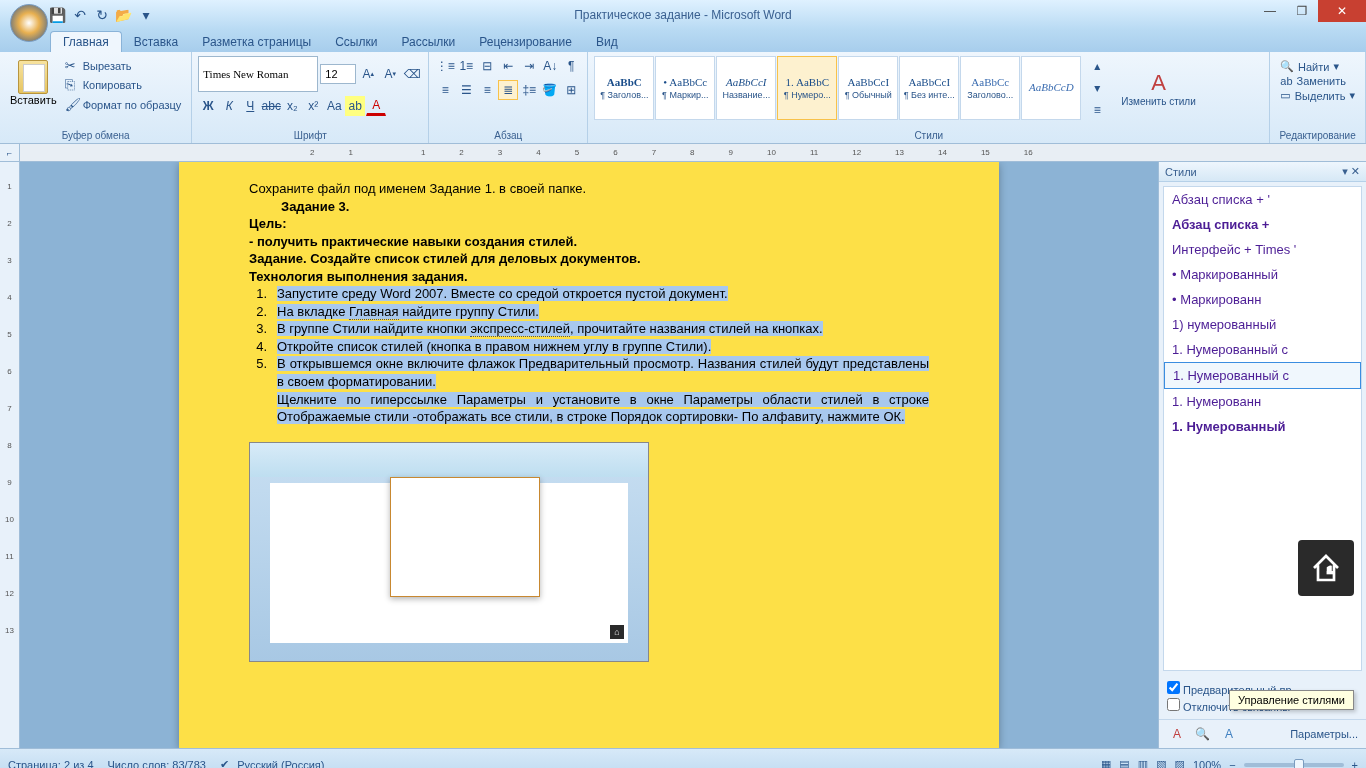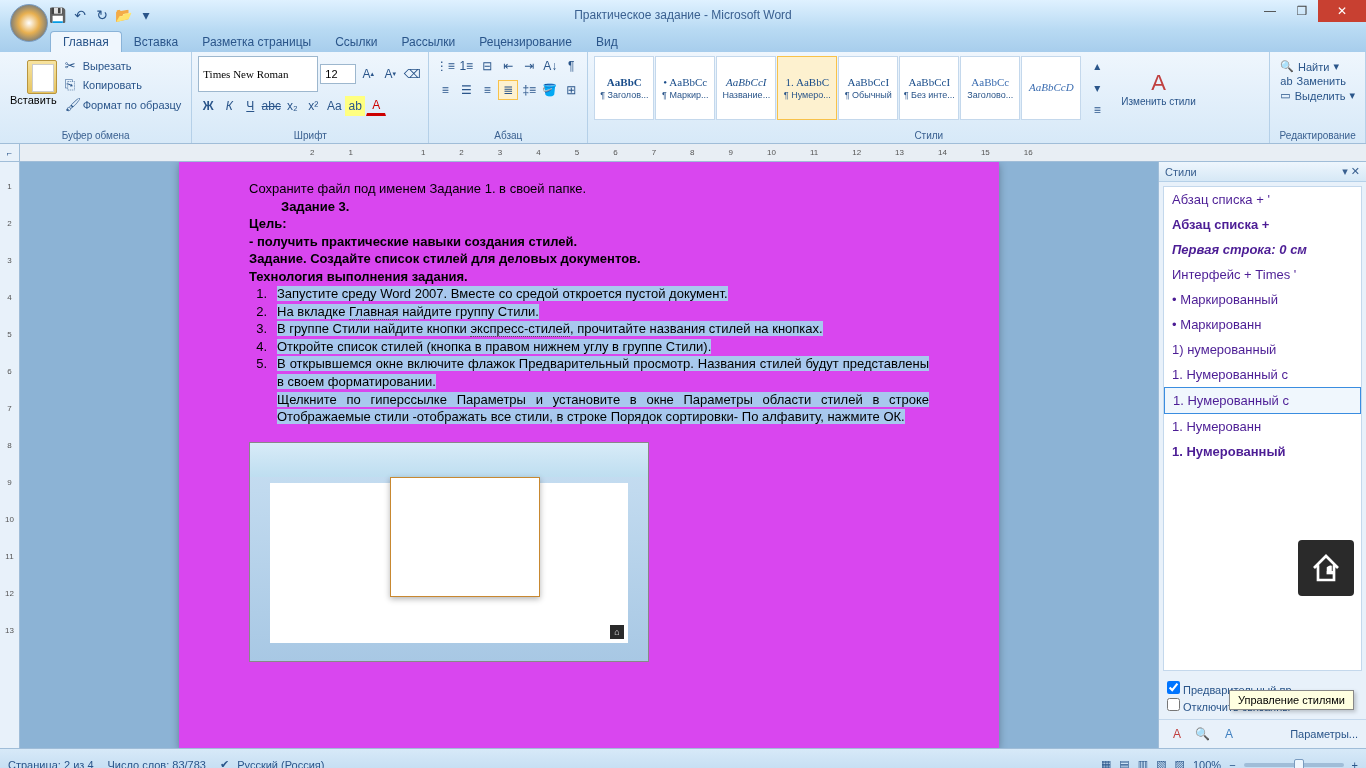--- a/index.html
+++ b/index.html
@@ -12,21 +12,21 @@
 .win-controls { position: absolute; right: 0; top: 0; display: flex; }
 .win-controls div { width: 32px; height: 22px; display: flex; align-items: center; justify-content: center; font-size: 12px; }
 .win-close { background: #c84031; color: #fff; width: 48px !important; }
 .win-min, .win-max { color: #444; }
 .tabs { height: 22px; display: flex; align-items: flex-end; padding-left: 50px; background: linear-gradient(#b8daf3, #a7cdec); }
 .tab { padding: 3px 12px; color: #2a558a; font-size: 12px; cursor: pointer; }
 .tab.active { background: #eff6fd; border-radius: 4px 4px 0 0; border: 1px solid #8ab3d8; border-bottom: none; }
 .ribbon { height: 92px; background: linear-gradient(#eff6fd, #d7e9f8); border-bottom: 1px solid #a0bdd8; display: flex; }
 .ribbon-group { border-right: 1px solid #b5d0e8; padding: 4px 6px 2px 6px; display: flex; flex-direction: column; position: relative; }
 .group-label { text-align: center; color: #3a6090; font-size: 10px; margin-top: auto; padding-top: 2px; }
-.paste-btn { display: flex; flex-direction: column; align-items: flex-end; padding: 4px; }
+.paste-btn { display: flex; flex-direction: column; align-items: center; padding: 4px; }
 .paste-icon { width: 30px; height: 34px; background: linear-gradient(#f7e3a0, #e6c460); border: 1px solid #b8953f; border-radius: 2px; position: relative; }
 .paste-icon::after { content: ""; position: absolute; top: 3px; left: 4px; width: 20px; height: 26px; background: #fff; border: 1px solid #ccc; }
 .clip-row { display: flex; align-items: center; gap: 4px; padding: 2px 4px; color: #2a558a; font-size: 11px; }
 .clip-row span:first-child { width: 14px; font-size: 13px; }
 .font-top { display: flex; gap: 2px; margin-bottom: 4px; align-items: center; }
 .font-name { width: 120px; height: 36px; background: #fff; border: 1px solid #9db7ce; padding: 0 4px; font-size: 11px; display: flex; align-items: center; font-family: "Times New Roman"; }
 .font-size { width: 36px; height: 20px; background: #fff; border: 1px solid #9db7ce; padding: 0 4px; font-size: 11px; display: flex; align-items: center; }
 .ribbon-btn { width: 20px; height: 20px; border: 1px solid transparent; display: inline-flex; align-items: center; justify-content: center; font-size: 12px; color: #2a558a; }
 .font-bottom { display: flex; gap: 1px; }
 .para-top, .para-bottom { display: flex; gap: 1px; margin-bottom: 4px; }
@@ -37,21 +37,21 @@
 .style-name { color: #2a558a; white-space: nowrap; overflow: hidden; width: 100%; text-align: center; }
 .change-styles { display: flex; flex-direction: column; align-items: center; justify-content: center; padding: 4px 8px; color: #2a558a; font-size: 10px; }
 .edit-group { display: flex; flex-direction: column; gap: 2px; padding: 4px; }
 .edit-row { display: flex; align-items: center; gap: 4px; color: #2a558a; font-size: 11px; }
 .ruler-bar { height: 18px; background: #e8f1fa; border-bottom: 1px solid #a0bdd8; display: flex; }
 .ruler-corner { width: 20px; border-right: 1px solid #a0bdd8; display: flex; align-items: center; justify-content: center; color: #2a558a; font-size: 9px; }
 .ruler-h { flex: 1; background: #e8eef4; position: relative; font-size: 8px; color: #555; padding-left: 290px; display: flex; align-items: center; gap: 34px; }
 .workspace { display: flex; height: 586px; }
 .ruler-v { width: 20px; background: #e8f1fa; border-right: 1px solid #a0bdd8; display: flex; flex-direction: column; align-items: center; font-size: 8px; color: #555; gap: 28px; padding-top: 20px; }
 .doc-area { flex: 1; background: #8cb3d5; display: flex; justify-content: center; overflow: hidden; position: relative; }
-.page { width: 820px; background: #d946ef; box-shadow: 0 2px 8px rgba(0,0,0,0.3); margin-top: 0; padding: 18px 70px 20px 70px; font-family: "Times New Roman"; font-size: 13px; line-height: 1.35; }
+.page { width: 820px; background: #fde047; box-shadow: 0 2px 8px rgba(0,0,0,0.3); margin-top: 0; padding: 18px 70px 20px 70px; font-family: "Times New Roman"; font-size: 13px; line-height: 1.35; }
 .page p { margin: 0; }
 .hl { background: #a8c8ee; }
 .doc-bold { font-weight: bold; }
 .ol-item { display: flex; }
 .ol-num { width: 28px; text-align: right; padding-right: 10px; }
 .ol-txt { flex: 1; text-align: justify; }
 .embedded { margin-top: 16px; width: 400px; height: 220px; background: linear-gradient(#c8dff2, #a8c8e4); border: 1px solid #888; padding: 40px 20px 10px 20px; position: relative; }
 .embedded::before { content: ""; position: absolute; top: 0; left: 0; right: 0; height: 34px; background: linear-gradient(#d8ebf8, #bedef0); }
 .embedded-inner { background: #fff; height: 160px; padding: 6px; font-size: 5px; color: #333; position: relative; }
 .embedded-dialog { position: absolute; top: -6px; left: 120px; width: 150px; height: 120px; background: #fff; border: 1px solid #c88830; box-shadow: 0 2px 6px rgba(0,0,0,0.3); }
@@ -318,21 +318,20 @@
   </div>
 
   <div class="styles-pane">
     <div class="pane-header">
       <span>Стили</span>
       <span>▾ ✕</span>
     </div>
     <div class="pane-list">
       <div class="pane-item">Абзац списка + '</div>
       <div class="pane-item bold">Абзац списка +</div>
-      <div class="pane-item italic bold">Первая строка:  0 см</div>
       <div class="pane-item">Интерфейс + Times '</div>
       <div class="pane-item">• Маркированный</div>
       <div class="pane-item">• Маркированн</div>
       <div class="pane-item">1) нумерованный</div>
       <div class="pane-item">1.  Нумерованный с</div>
       <div class="pane-item sel">1.  Нумерованный с</div>
       <div class="pane-item">1.  Нумерованн</div>
       <div class="pane-item bold">1.  Нумерованный</div>
     </div>
     <div class="pane-footer">

